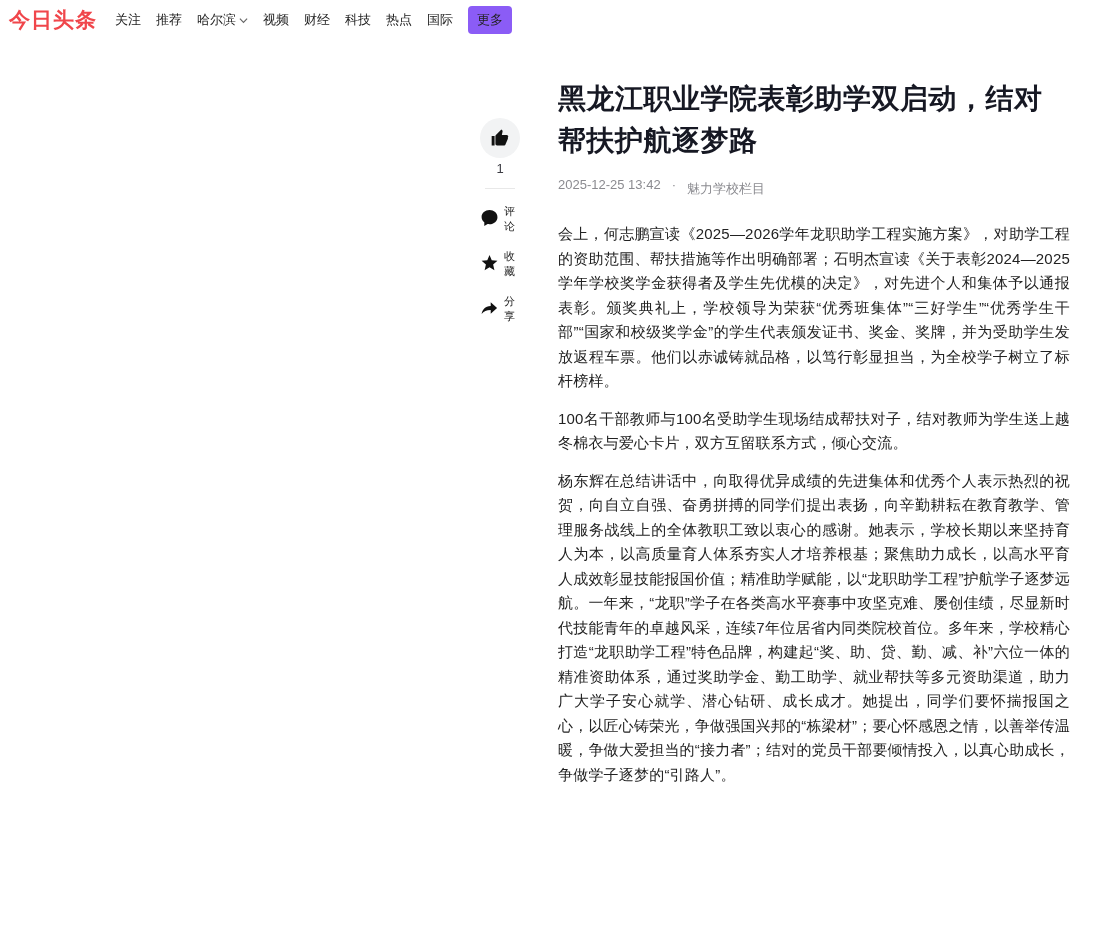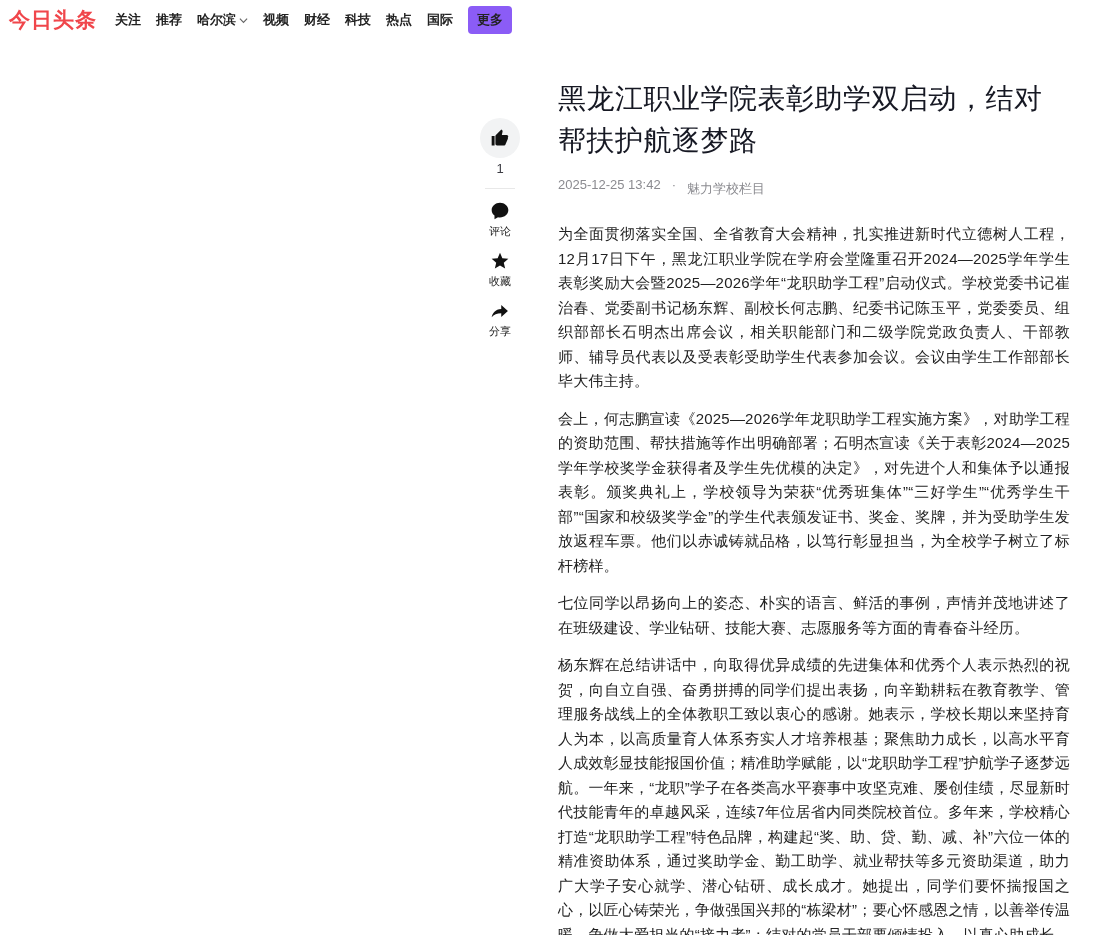--- a/index.html
+++ b/index.html
@@ -6,40 +6,40 @@
   html,body { width:1094px; height:935px; background:#ffffff; overflow:hidden;
               font-family:"Liberation Sans","DejaVu Sans",sans-serif; }
 
   
   .topnav { position:absolute; left:0; top:0; width:957px; height:40px;
             display:flex; align-items:center; padding-left:9px; background:#fff; }
   .logo { font-size:21px; font-weight:800; color:#f0464b; letter-spacing:1px;
           margin-right:18px; cursor:pointer; white-space:nowrap; }
   .navlist { display:flex; align-items:center; gap:15px; }
   .nav-item { font-size:13px; color:#222; text-decoration:none; cursor:pointer;
-              display:flex; align-items:center; gap:3px; white-space:nowrap;font-weight:bold; }
+              display:flex; align-items:center; gap:3px; white-space:nowrap; }
   .nav-item.pill { background:#8b5cf6; border-radius:4px; padding:5px 9px; }
   .chev { width:9px; height:9px; color:#666; display:inline-block; }
 
   
   .rail { position:absolute; left:480px; top:118px; width:40px; text-align:center; }
   .like-btn { width:40px; height:40px; border-radius:50%; background:#f2f3f4;
               border:none; display:flex; align-items:center; justify-content:center;
               cursor:pointer; margin:0 auto; color:#111; }
   .like-count { margin-top:3px; font-size:13px; color:#3c3c43; }
   .rail-divider { width:30px; border:none; border-top:1px solid #e8e8e8;
                   margin:12px auto 0; }
-  .rail-group { margin-top:12px; display:flex; flex-direction:column;
+  .rail-group { margin-top:12px; display:flex; flex-direction:row;
                 align-items:center; cursor:pointer; color:#111; }
   .rail-label { font-size:11px; color:#222; margin-top:3px; }
   .ricon { width:20px; height:20px; display:block; }
 
   
   .article { position:absolute; left:558px; top:78px; width:512px; }
-  .article h1 { font-size:28px; line-height:42px; font-weight:400; color:#161823;
+  .article h1 { font-size:28px; line-height:42px; font-weight:700; color:#161823;
                 letter-spacing:0.5px; }
   .meta { margin-top:9px; font-size:13px; color:#8b8b90; display:flex; gap:11px;
           align-items:center; }
   .meta a { color:#8b8b90; text-decoration:none; cursor:pointer;margin-top:9px; }
   .content { margin-top:24px; }
   .content p { font-size:15px; line-height:24.5px; color:#222222; margin:0 0 13px;
                letter-spacing:0.2px; text-align:justify; }
 </style>
 </head>
 <body>
@@ -96,18 +96,17 @@
 </aside>
 
 <main class="article">
   <h1>黑龙江职业学院表彰助学双启动，结对帮扶护航逐梦路</h1>
   <div class="meta">
     <span>2025-12-25 13:42</span>
     <span>·</span>
     <a>魅力学校栏目</a>
   </div>
   <div class="content">
-    <p>为全面贯彻落实全国、全省教育大会精神，扎实推进新时代立德树人工程，12月17日下午，黑龙江职业学院在学府会堂隆重召开2024—2025学年学生表彰奖励大会暨2025—2026学年“龙职助学工程”启动仪式。学校党委书记崔治春、党委副书记杨东辉、副校长何志鹏、纪委书记陈玉平，党委委员、组织部部长石明杰出席会议，相关职能部门和二级学院党政负责人、干部教师、辅导员代表以及受表彰受助学生代表参加会议。会议由学生工作部部长毕大伟主持。</p>
     <p>会上，何志鹏宣读《2025—2026学年龙职助学工程实施方案》，对助学工程的资助范围、帮扶措施等作出明确部署；石明杰宣读《关于表彰2024—2025学年学校奖学金获得者及学生先优模的决定》，对先进个人和集体予以通报表彰。颁奖典礼上，学校领导为荣获“优秀班集体”“三好学生”“优秀学生干部”“国家和校级奖学金”的学生代表颁发证书、奖金、奖牌，并为受助学生发放返程车票。他们以赤诚铸就品格，以笃行彰显担当，为全校学子树立了标杆榜样。</p>
-    <p>七位同学以昂扬向上的姿态、朴实的语言、鲜活的事例，声情并茂地讲述了在班级建设、学业钻研、技能大赛、志愿服务等方面的青春奋斗经历。</p>
+    <p>100名干部教师与100名受助学生现场结成帮扶对子，结对教师为学生送上越冬棉衣与爱心卡片，双方互留联系方式，倾心交流。</p>
     <p>杨东辉在总结讲话中，向取得优异成绩的先进集体和优秀个人表示热烈的祝贺，向自立自强、奋勇拼搏的同学们提出表扬，向辛勤耕耘在教育教学、管理服务战线上的全体教职工致以衷心的感谢。她表示，学校长期以来坚持育人为本，以高质量育人体系夯实人才培养根基；聚焦助力成长，以高水平育人成效彰显技能报国价值；精准助学赋能，以“龙职助学工程”护航学子逐梦远航。一年来，“龙职”学子在各类高水平赛事中攻坚克难、屡创佳绩，尽显新时代技能青年的卓越风采，连续7年位居省内同类院校首位。多年来，学校精心打造“龙职助学工程”特色品牌，构建起“奖、助、贷、勤、减、补”六位一体的精准资助体系，通过奖助学金、勤工助学、就业帮扶等多元资助渠道，助力广大学子安心就学、潜心钻研、成长成才。她提出，同学们要怀揣报国之心，以匠心铸荣光，争做强国兴邦的“栋梁材”；要心怀感恩之情，以善举传温暖，争做大爱担当的“接力者”；结对的党员干部要倾情投入，以真心助成长，争做学子逐梦的“引路人”。</p>
   </div>
 </main>
 
 </body></html>

